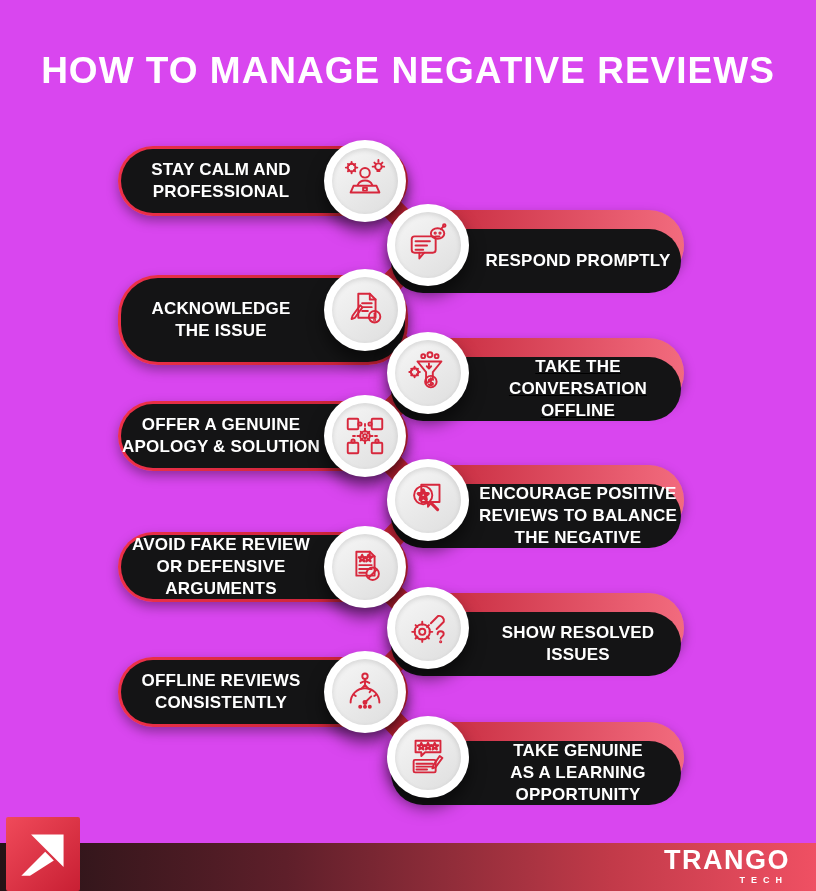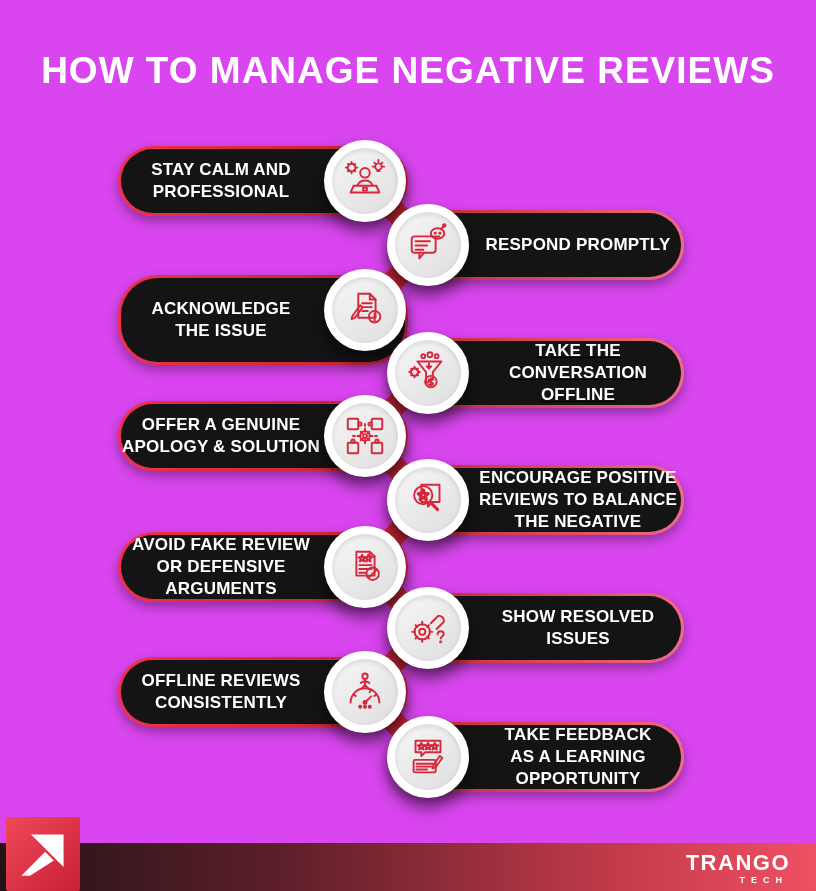--- a/index.html
+++ b/index.html
@@ -17,21 +17,21 @@
     position:absolute;z-index:2;border-radius:40px;padding:3px;
     box-shadow:0 5px 12px rgba(0,0,0,.35);
   }
   .pill.left{background:linear-gradient(to right,#ee3149,#c02034);}
   .pill.right{background:linear-gradient(to right,#c02034,#f26b7e);}
   .pill-inner{
     width:100%;height:100%;border-radius:37px;background:#141415;
     display:flex;align-items:center;justify-content:center;box-sizing:border-box;
   }
   .pill.left .pill-inner{padding-right:84px;}
-  .pill.right .pill-inner{padding-left:84px;padding-right:0;}
+  .pill.right .pill-inner{padding-left:84px;padding-right:0;margin-top:16px;}
   .step-label{
     color:#ffffff;font-size:17px;font-weight:700;letter-spacing:.2px;
     line-height:1.28;text-align:center;white-space:pre-line;
   }
   .circle{
     position:absolute;z-index:3;width:82px;height:82px;border-radius:50%;
     background:#ffffff;display:flex;align-items:center;justify-content:center;
     box-shadow:0 10px 16px rgba(0,0,0,.5);
   }
   .circle-inner{
@@ -46,21 +46,21 @@
     background:linear-gradient(90deg,#241316 0%,#5e1f2a 35%,#c23a49 75%,#ef5063 100%);
   }
   .logo-box{
     position:absolute;left:6px;top:817px;width:74px;height:74px;z-index:5;
     background:linear-gradient(135deg,#f04a5a,#c81f33);border-radius:2px;
     display:flex;align-items:center;justify-content:center;
   }
   .brand{
     position:absolute;right:26px;bottom:6px;z-index:5;text-align:right;color:#fff;
   }
-  .brand-name{font-size:22px;font-weight:800;letter-spacing:1.5px;line-height:1;display:block;}
+  .brand-name{font-size:27px;font-weight:800;letter-spacing:1.5px;line-height:1;display:block;}
   .brand-sub{font-size:9px;font-weight:700;letter-spacing:6px;line-height:1;display:block;margin-top:2px;margin-right:2px;}
 </style>
 </head>
 <body>
 
 <div id="canvas">
   <div class="title">HOW TO MANAGE NEGATIVE REVIEWS</div>
 
   <svg id="ribbon" width="816" height="891" viewBox="0 0 816 891">
     <polyline points="365,181 428,245 365,310 428,373 365,436 428,500 365,567 428,628 365,692 428,757" fill="none" stroke="#d7273c" stroke-width="22" stroke-linejoin="round"></polyline>
@@ -242,21 +242,21 @@
             <circle cx="24" cy="7.5" r="2.8"></circle>
             <path d="M24 10.5v6M24 12.5l-4.5 2M24 12.5l4.5 2M24 16.5l-3.5 4M24 16.5l3.5 4"></path>
             <circle cx="19" cy="39.5" r="1.1"></circle>
             <circle cx="24" cy="39.5" r="1.1"></circle>
             <circle cx="29" cy="39.5" r="1.1"></circle>
           </svg>
         </div>
       </div>
       <div class="pill right" style="left: 388px; top: 722px; width: 296px; height: 70px; box-sizing: border-box;">
         <div class="pill-inner">
-          <span class="step-label">TAKE FEEDBACK
+          <span class="step-label">TAKE GENUINE
 AS A LEARNING
 OPPORTUNITY</span>
         </div>
       </div>
       <div class="circle" style="left: 387px; top: 716px;">
         <div class="circle-inner">
           <svg width="46" height="46" viewBox="0 0 48 48" fill="none" stroke="#d7273c" stroke-width="2" stroke-linecap="round" stroke-linejoin="round">
             <path d="M11 7h26v12H21l-4 4v-4h-6z"></path>
             <path transform="translate(17 13) scale(1.15)" d="M0,-3.2 L0.95,-1 3.05,-1 1.35,0.5 1.9,2.7 0,1.4 -1.9,2.7 -1.35,0.5 -3.05,-1 -0.95,-1 Z"></path>
             <path transform="translate(24 13) scale(1.15)" d="M0,-3.2 L0.95,-1 3.05,-1 1.35,0.5 1.9,2.7 0,1.4 -1.9,2.7 -1.35,0.5 -3.05,-1 -0.95,-1 Z"></path>

